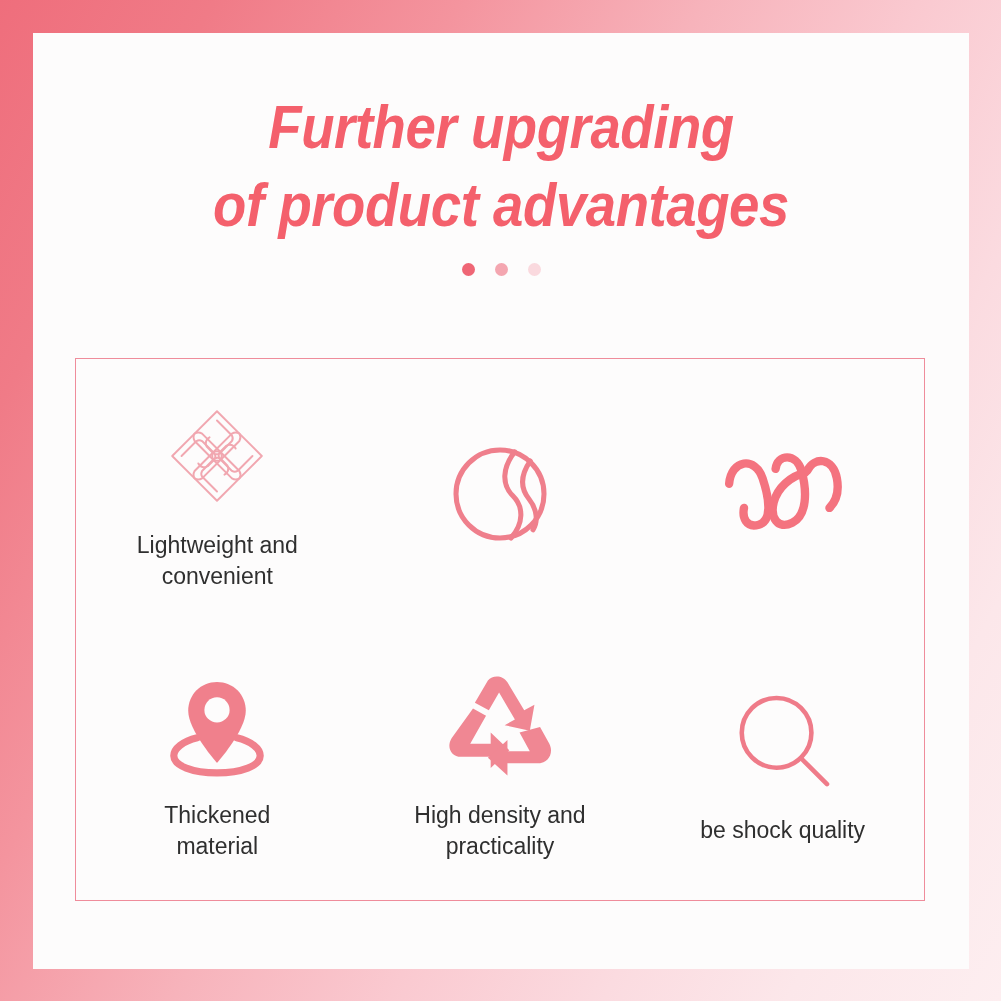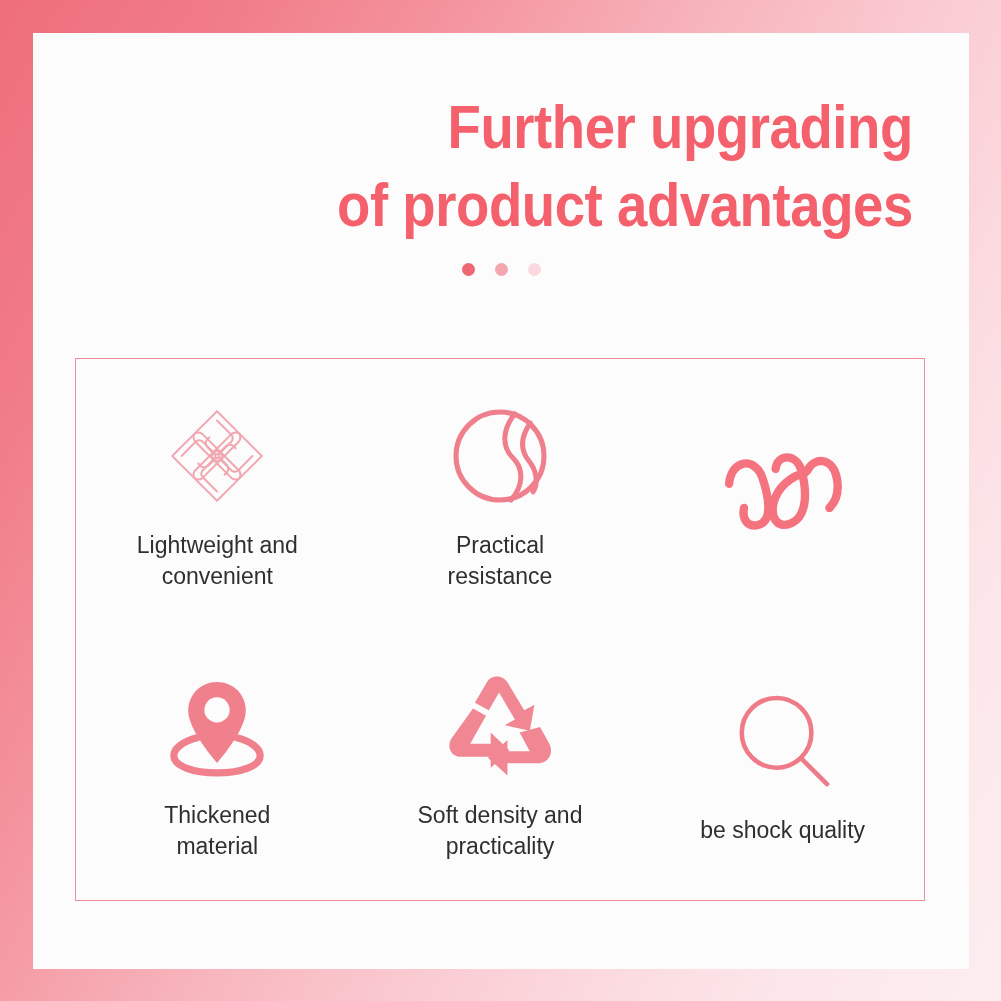--- a/index.html
+++ b/index.html
@@ -42,21 +42,22 @@
     box-sizing: border-box;
     background: #fdfcfc;
   }
 
   
   #title-block {
     position: absolute;
     left: 0;
     top: 55px;
     width: 936px;
-    text-align: right;
+    text-align: center;
+    font-style: italic;
   }
   .title-line {
     color: #f4606c;
     font-family: "Liberation Sans", sans-serif;
     font-weight: bold;
     font-size: 62px;
     line-height: 78px;
     letter-spacing: -0.5px;
     transform: scaleX(0.88);
     transform-origin: center;
@@ -183,22 +184,20 @@
         <div class="feature-cell row-1">
           <div class="icon-wrap">
             <svg width="110" height="110" viewBox="0 0 120 120" fill="none">
               <g stroke="#ef7f8c" stroke-width="5.5" fill="none" stroke-linecap="round">
                 <circle cx="60" cy="60" r="48"></circle>
                 <path d="M76 14 C62 32 62 50 74 62 C86 74 86 92 72 108"></path>
                 <path d="M93 24 C82 40 82 54 92 66 C100 76 102 90 96 99"></path>
               </g>
             </svg>
           </div>
-          <div class="feature-label">Practical
-resistance</div>
         </div>
 
         <div class="feature-cell row-1">
           <div class="icon-wrap">
             <svg width="130" height="110" viewBox="0 0 140 110" fill="none">
               <g stroke="#f4737f" stroke-width="9" fill="none" stroke-linecap="round" stroke-linejoin="round">
                 <path d="M12 44 C14 18 40 14 48 38 C56 62 58 84 44 88 C30 92 26 80 28 70"></path>
                 <path d="M62 28 C64 12 84 10 90 30 C96 52 96 78 80 86 C64 94 56 80 60 64 C64 48 78 36 94 32"></path>
                 <path d="M96 30 C104 14 124 16 128 38 C131 54 126 64 120 70"></path>
               </g>
@@ -224,21 +223,21 @@
               <g fill="#f08793">
 
                 <path d="M47 8 C52 2 63 2 68 10 L86 40 L97 34 L92 62 L65 56 L76 50 L59 21 L48 40 L33 32 Z"></path>
 
                 <path d="M31 38 L45 46 L28 76 L50 76 L50 64 L70 83 L50 102 L50 90 L18 90 C8 90 2 80 8 70 Z"></path>
 
                 <path d="M103 58 L113 76 C118 86 112 97 101 97 L68 97 L68 110 L47 91 L68 72 L68 84 L92 84 L81 64 Z"></path>
               </g>
             </svg>
           </div>
-          <div class="feature-label">Soft density and
+          <div class="feature-label">High density and
 practicality</div>
         </div>
 
         <div class="feature-cell row-2">
           <div class="icon-wrap">
             <svg width="110" height="110" viewBox="0 0 120 120" fill="none">
               <g stroke="#ef7b89" stroke-width="5" fill="none" stroke-linecap="round">
                 <circle cx="53" cy="50" r="38"></circle>
                 <line x1="80" y1="78" x2="108" y2="106"></line>
               </g>

